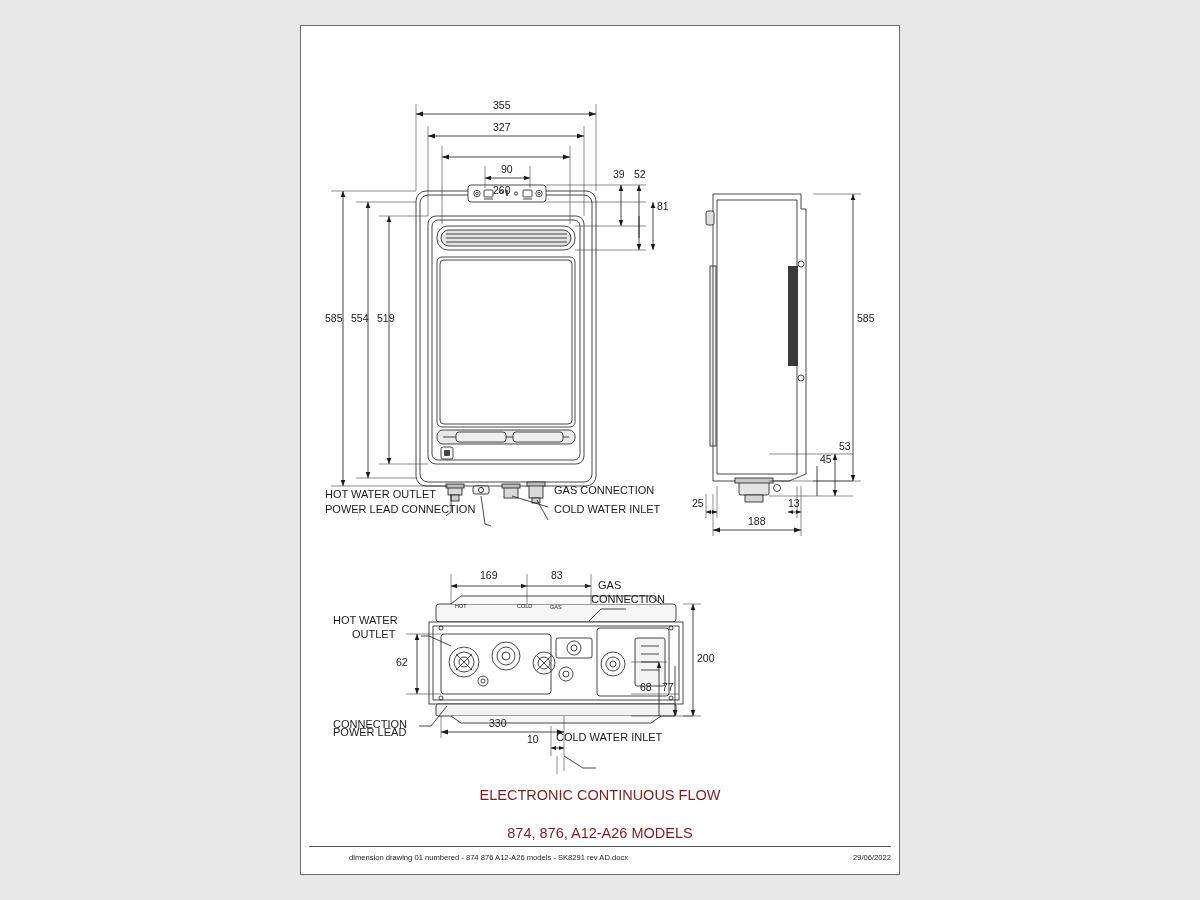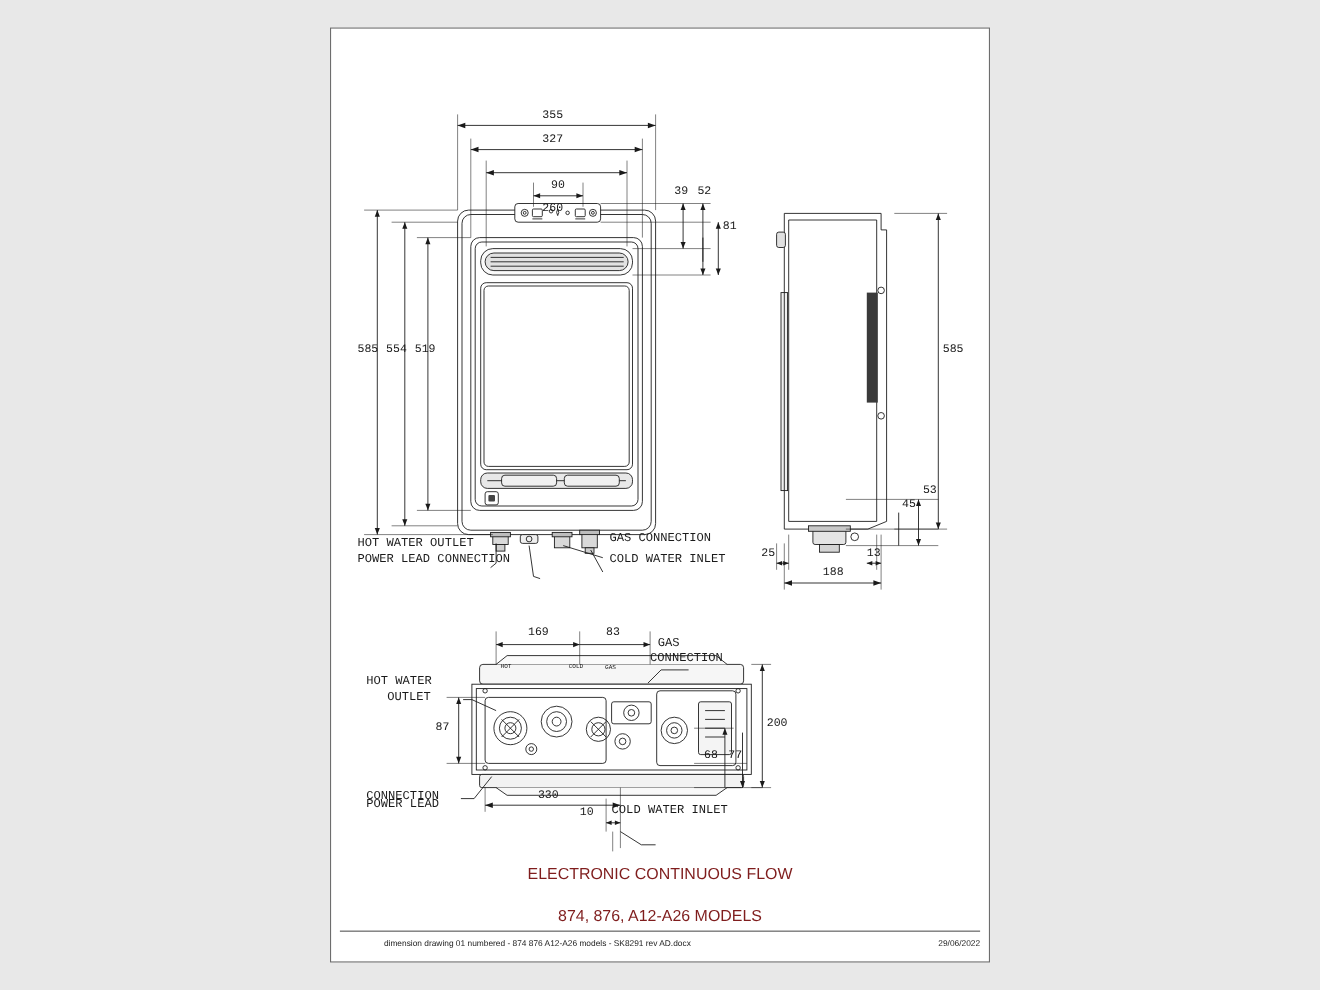--- a/index.html
+++ b/index.html
@@ -16,21 +16,21 @@
     left: 300px;
     top: 25px;
     width: 600px;
     height: 850px;
     background: #ffffff;
     border: 1px solid #6d6d6d;
     box-sizing: border-box;
   }
   .lbl {
     position: absolute;
-    font-family: Liberation Mono, monospace;
+    font-family: Liberation Sans, sans-serif;
     color: #1a1a1a;
     white-space: nowrap;
     line-height: 1.1;
   }
   .dim {
     font-size: 10.5px;
   }
   .call {
     font-size: 11px;
   }
@@ -324,21 +324,21 @@
   <div class="lbl dim" style="left:556px; top:287px;">585</div>
   <div class="lbl dim" style="left:538px; top:415px;">53</div>
   <div class="lbl dim" style="left:519px; top:428px;">45</div>
   <div class="lbl dim" style="left:391px; top:472px;">25</div>
   <div class="lbl dim" style="left:487px; top:472px;">13</div>
   <div class="lbl dim" style="left:447px; top:490px;">188</div>
 
   <div class="lbl dim" style="left:179px; top:544px;">169</div>
   <div class="lbl dim" style="left:250px; top:544px;">83</div>
   <div class="lbl dim" style="left:396px; top:627px;">200</div>
-  <div class="lbl dim" style="left:95px; top:631px;">87</div>
+  <div class="lbl dim" style="left:95px; top:631px;">62</div>
   <div class="lbl dim" style="left:339px; top:656px;">68</div>
   <div class="lbl dim" style="left:361px; top:656px;">77</div>
   <div class="lbl dim" style="left:188px; top:692px;">330</div>
   <div class="lbl dim" style="left:226px; top:708px;">10</div>
 
   <div class="lbl call" style="left:297px; top:553px;">GAS</div>
   <div class="lbl call" style="left:290px; top:567px;">CONNECTION</div>
 
   <div class="lbl call" style="left:32px; top:588px;">HOT WATER</div>
   <div class="lbl call" style="left:51px; top:602px;">OUTLET</div>

